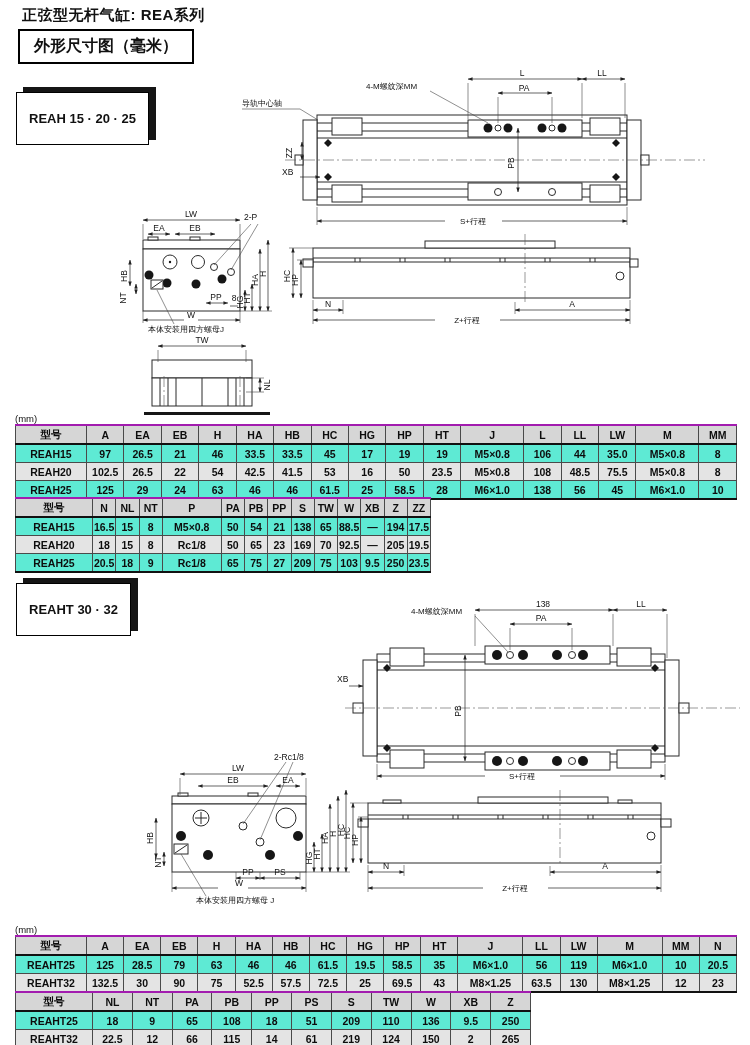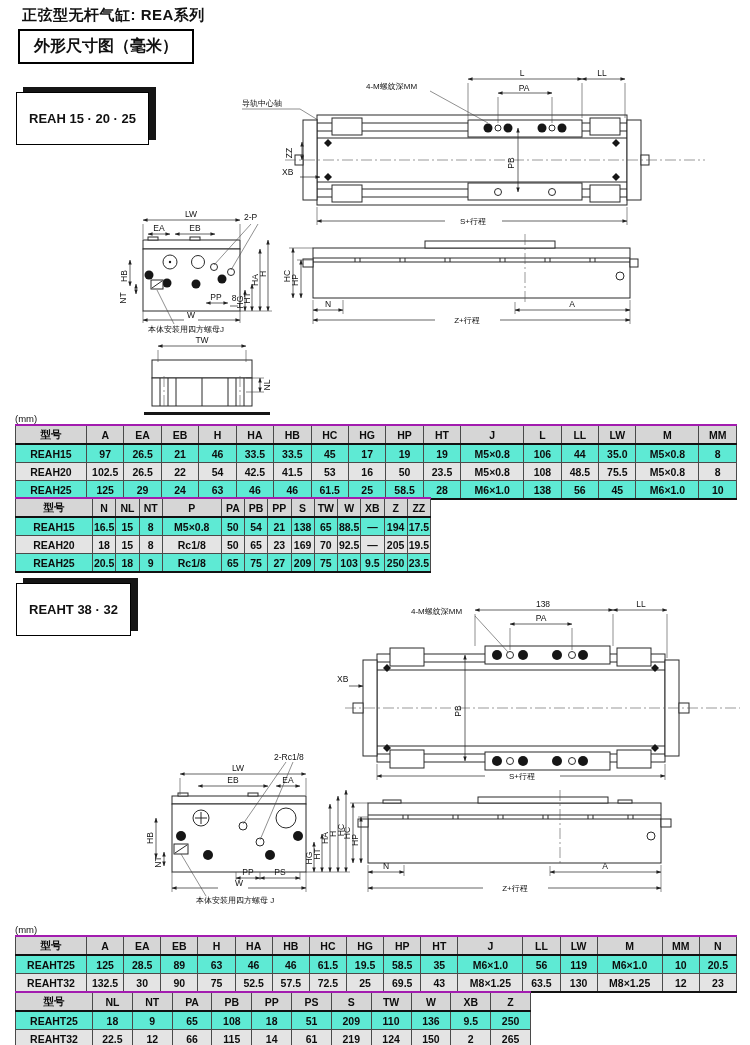--- a/index.html
+++ b/index.html
@@ -402,21 +402,21 @@
           <td>209</td>
           <td>75</td>
           <td>103</td>
           <td>9.5</td>
           <td>250</td>
           <td>23.5</td>
         </tr>
       </tbody>
     </table>
 
-  <div class="abs sec-label" style="left:16px;top:583px;">REAHT 38 · 32</div>
+  <div class="abs sec-label" style="left:16px;top:583px;">REAHT 30 · 32</div>
 
   <svg class="abs" style="left:335px;top:596px;" width="413" height="188" viewBox="0 0 413 188">
     <g>
       <rect class="fw" x="42" y="58" width="288" height="108"></rect>
       <line class="ln" x1="42" y1="66" x2="330" y2="66"></line>
       <line class="ln" x1="42" y1="74" x2="330" y2="74"></line>
       <line class="ln" x1="42" y1="150" x2="330" y2="150"></line>
       <line class="ln" x1="42" y1="158" x2="330" y2="158"></line>
       <rect class="fw" x="28" y="64" width="14" height="96"></rect>
       <rect class="fw" x="330" y="64" width="14" height="96"></rect>
@@ -612,21 +612,21 @@
           <th>M</th>
           <th>MM</th>
           <th>N</th>
         </tr>
       </thead>
       <tbody>
         <tr>
           <td>REAHT25</td>
           <td>125</td>
           <td>28.5</td>
-          <td>89</td>
+          <td>79</td>
           <td>63</td>
           <td>46</td>
           <td>46</td>
           <td>61.5</td>
           <td>19.5</td>
           <td>58.5</td>
           <td>35</td>
           <td>M6×1.0</td>
           <td>56</td>
           <td>119</td>

